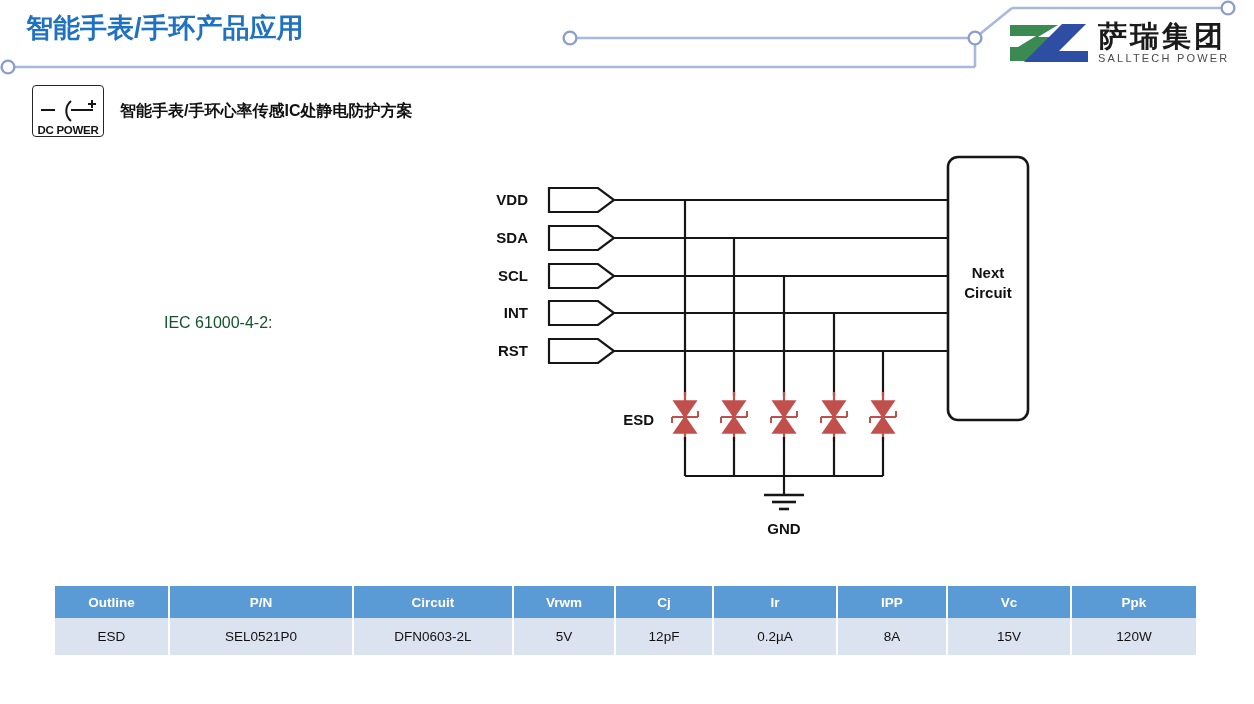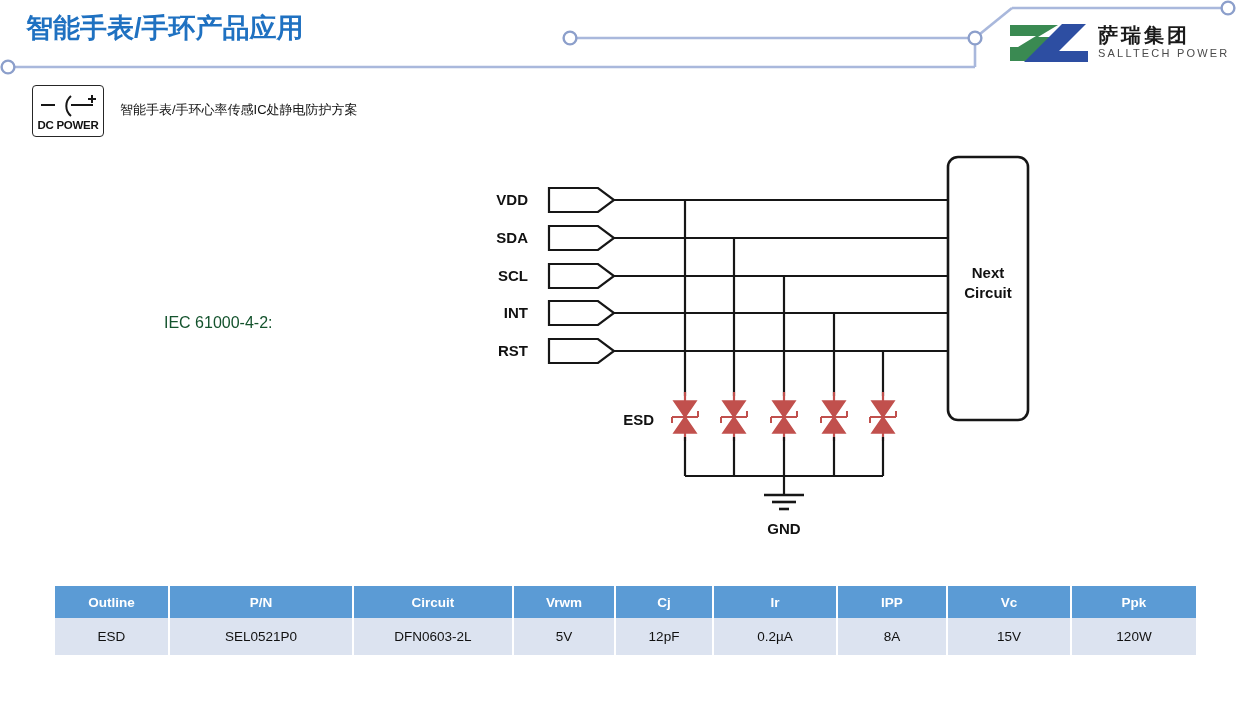--- a/index.html
+++ b/index.html
@@ -20,39 +20,39 @@
     color:#1F71C1;
     letter-spacing:0px;
     white-space:nowrap;
   }
   #header-deco{left:0;top:0;width:1254px;height:80px;}
 
   
   #logo-wrap{left:1008px;top:18px;width:240px;height:50px;display:flex;align-items:center;}
   #logo-mark{width:82px;height:44px;flex:0 0 auto;}
   #logo-text{margin-left:8px;display:flex;flex-direction:column;justify-content:center;}
-  #logo-cn{font-size:20px;font-weight:bold;color:#1a1a1a;letter-spacing:3px;line-height:1.05;
+  #logo-cn{font-size:29px;font-weight:bold;color:#1a1a1a;letter-spacing:3px;line-height:1.05;
            font-family:"DejaVu Sans","Liberation Sans",sans-serif;}
   #logo-en{font-size:11px;color:#4a4a4a;letter-spacing:2.2px;line-height:1.2;margin-top:1px;}
 
   
   #dc-power-badge{
     left:32px; top:85px; width:72px; height:52px;
     border:1.6px solid #262626; border-radius:4px;
     box-sizing:border-box;
-    display:flex;flex-direction:column;align-items:center;justify-content:center;
+    display:flex;flex-direction:column;align-items:center;justify-content:flex-end;
     background:#fff;
   }
   #dc-power-symbol{width:70px;height:30px;}
   #dc-power-label{font-size:11.5px;font-weight:bold;color:#111;line-height:1;margin-top:-1px;letter-spacing:-0.3px;}
 
   
   #subtitle{
     left:120px;top:101px;
-    font-size:13px;font-weight:normal;color:#111;white-space:nowrap;
+    font-size:16px;font-weight:bold;color:#111;white-space:nowrap;
   }
 
   
   #iec-note{
     left:164px;top:310px;
     font-size:16px;color:#14532d;line-height:1.62;
   }
 
   
   #schematic{left:0;top:0;width:1254px;height:580px;}

